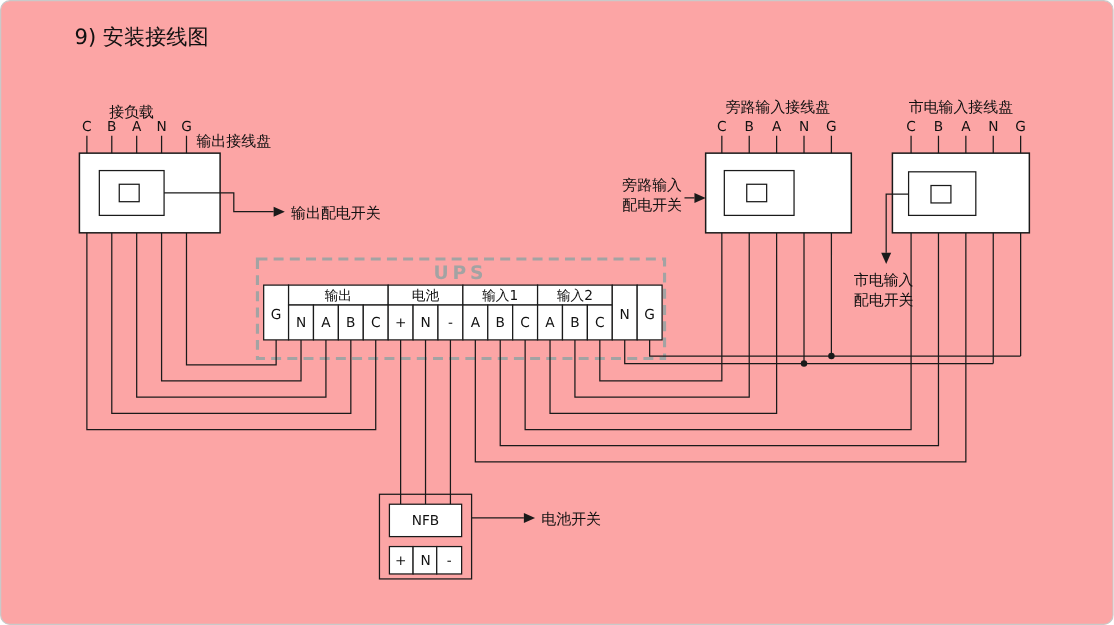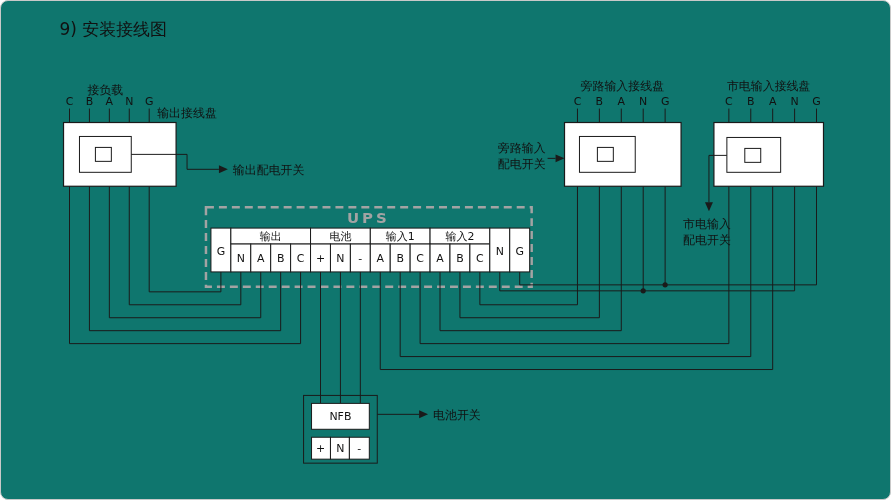--- a/index.html
+++ b/index.html
@@ -1,18 +1,18 @@
 <!DOCTYPE html>
 <html><head>
 <meta charset="utf-8">
 <style>
   html,body { margin:0; padding:0; background:#fff; }
   .page {
     position:relative; width:889px; height:498px;
-    border:1px solid #c9c9c9; border-radius:8px; background:#0f766e;
+    border:1px solid #c9c9c9; border-radius:8px; background:#fca5a5;
     overflow:hidden;
   }
   svg { font-family:"DejaVu Sans", sans-serif; display:block; }
   .title   { font-size:17px; fill:#111; }
   .lbl     { font-size:12px; fill:#111; }
   .term    { font-size:11px; fill:#111; }
   .head    { font-size:11px; fill:#111; }
   .cellt   { font-size:11px; fill:#111; }
   .wire    { stroke:#1a1a1a; stroke-width:1; fill:none; }
   .box     { fill:#ffffff; stroke:#1a1a1a; stroke-width:1.2; }

